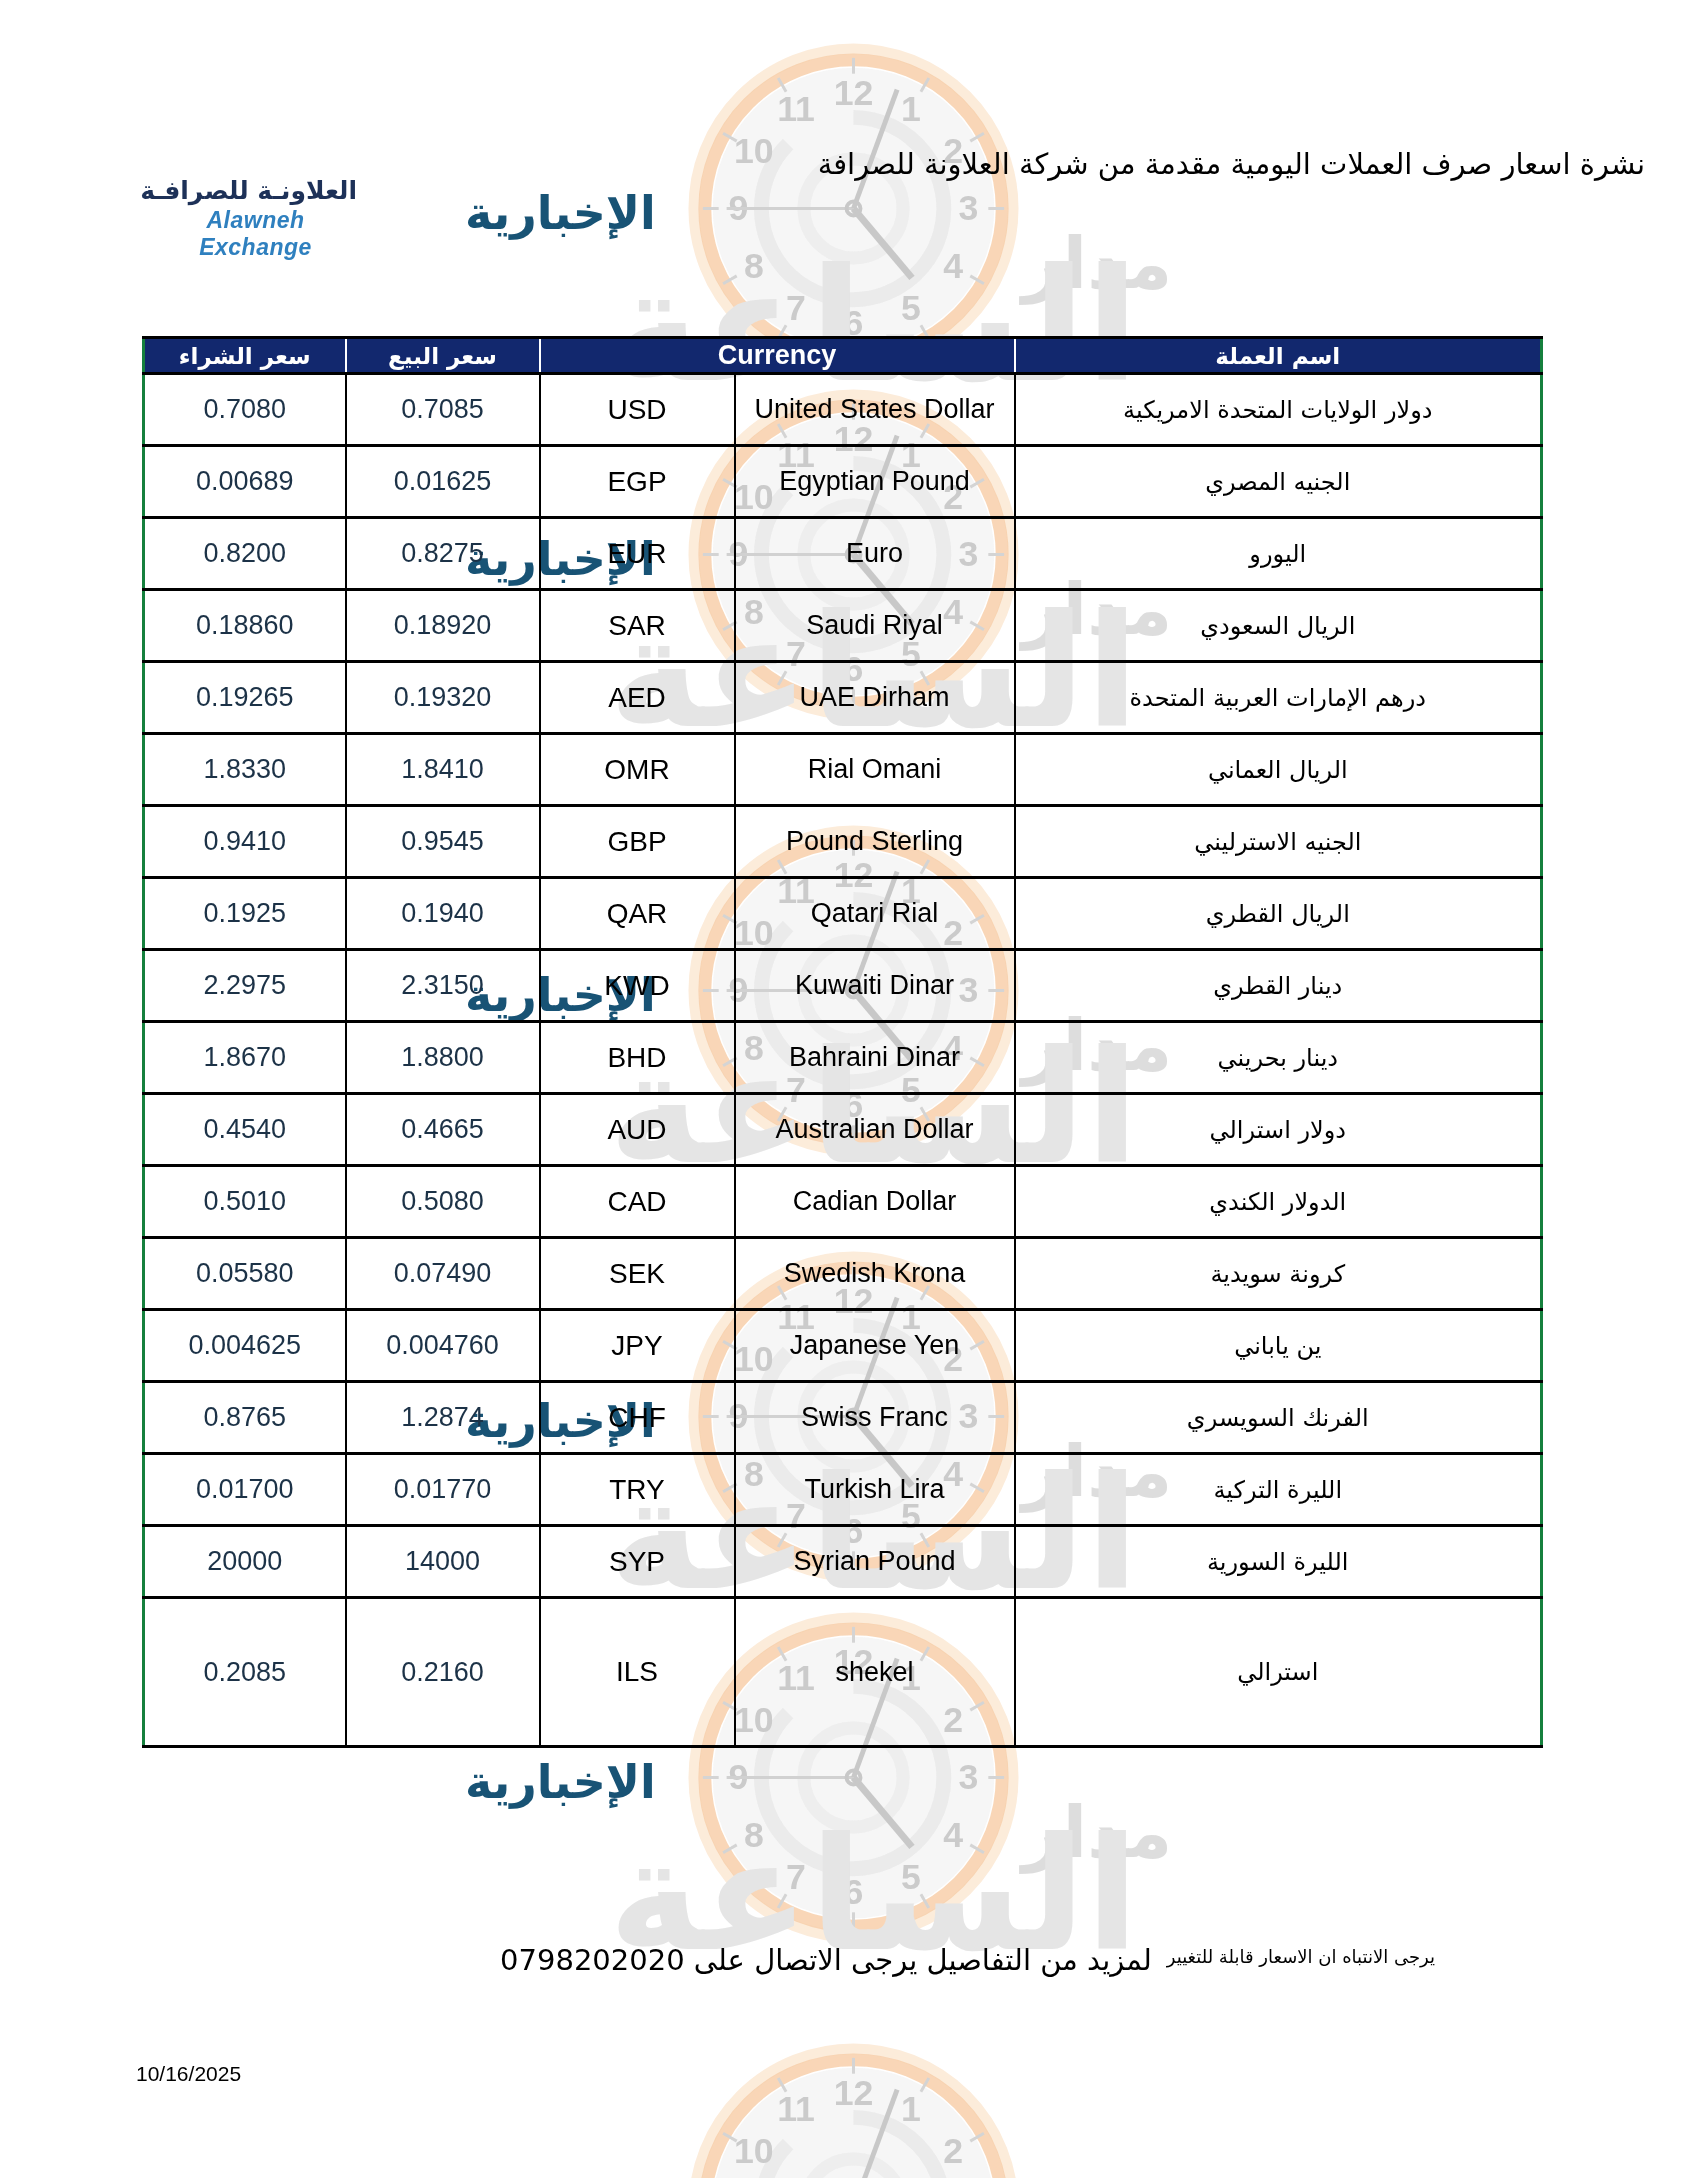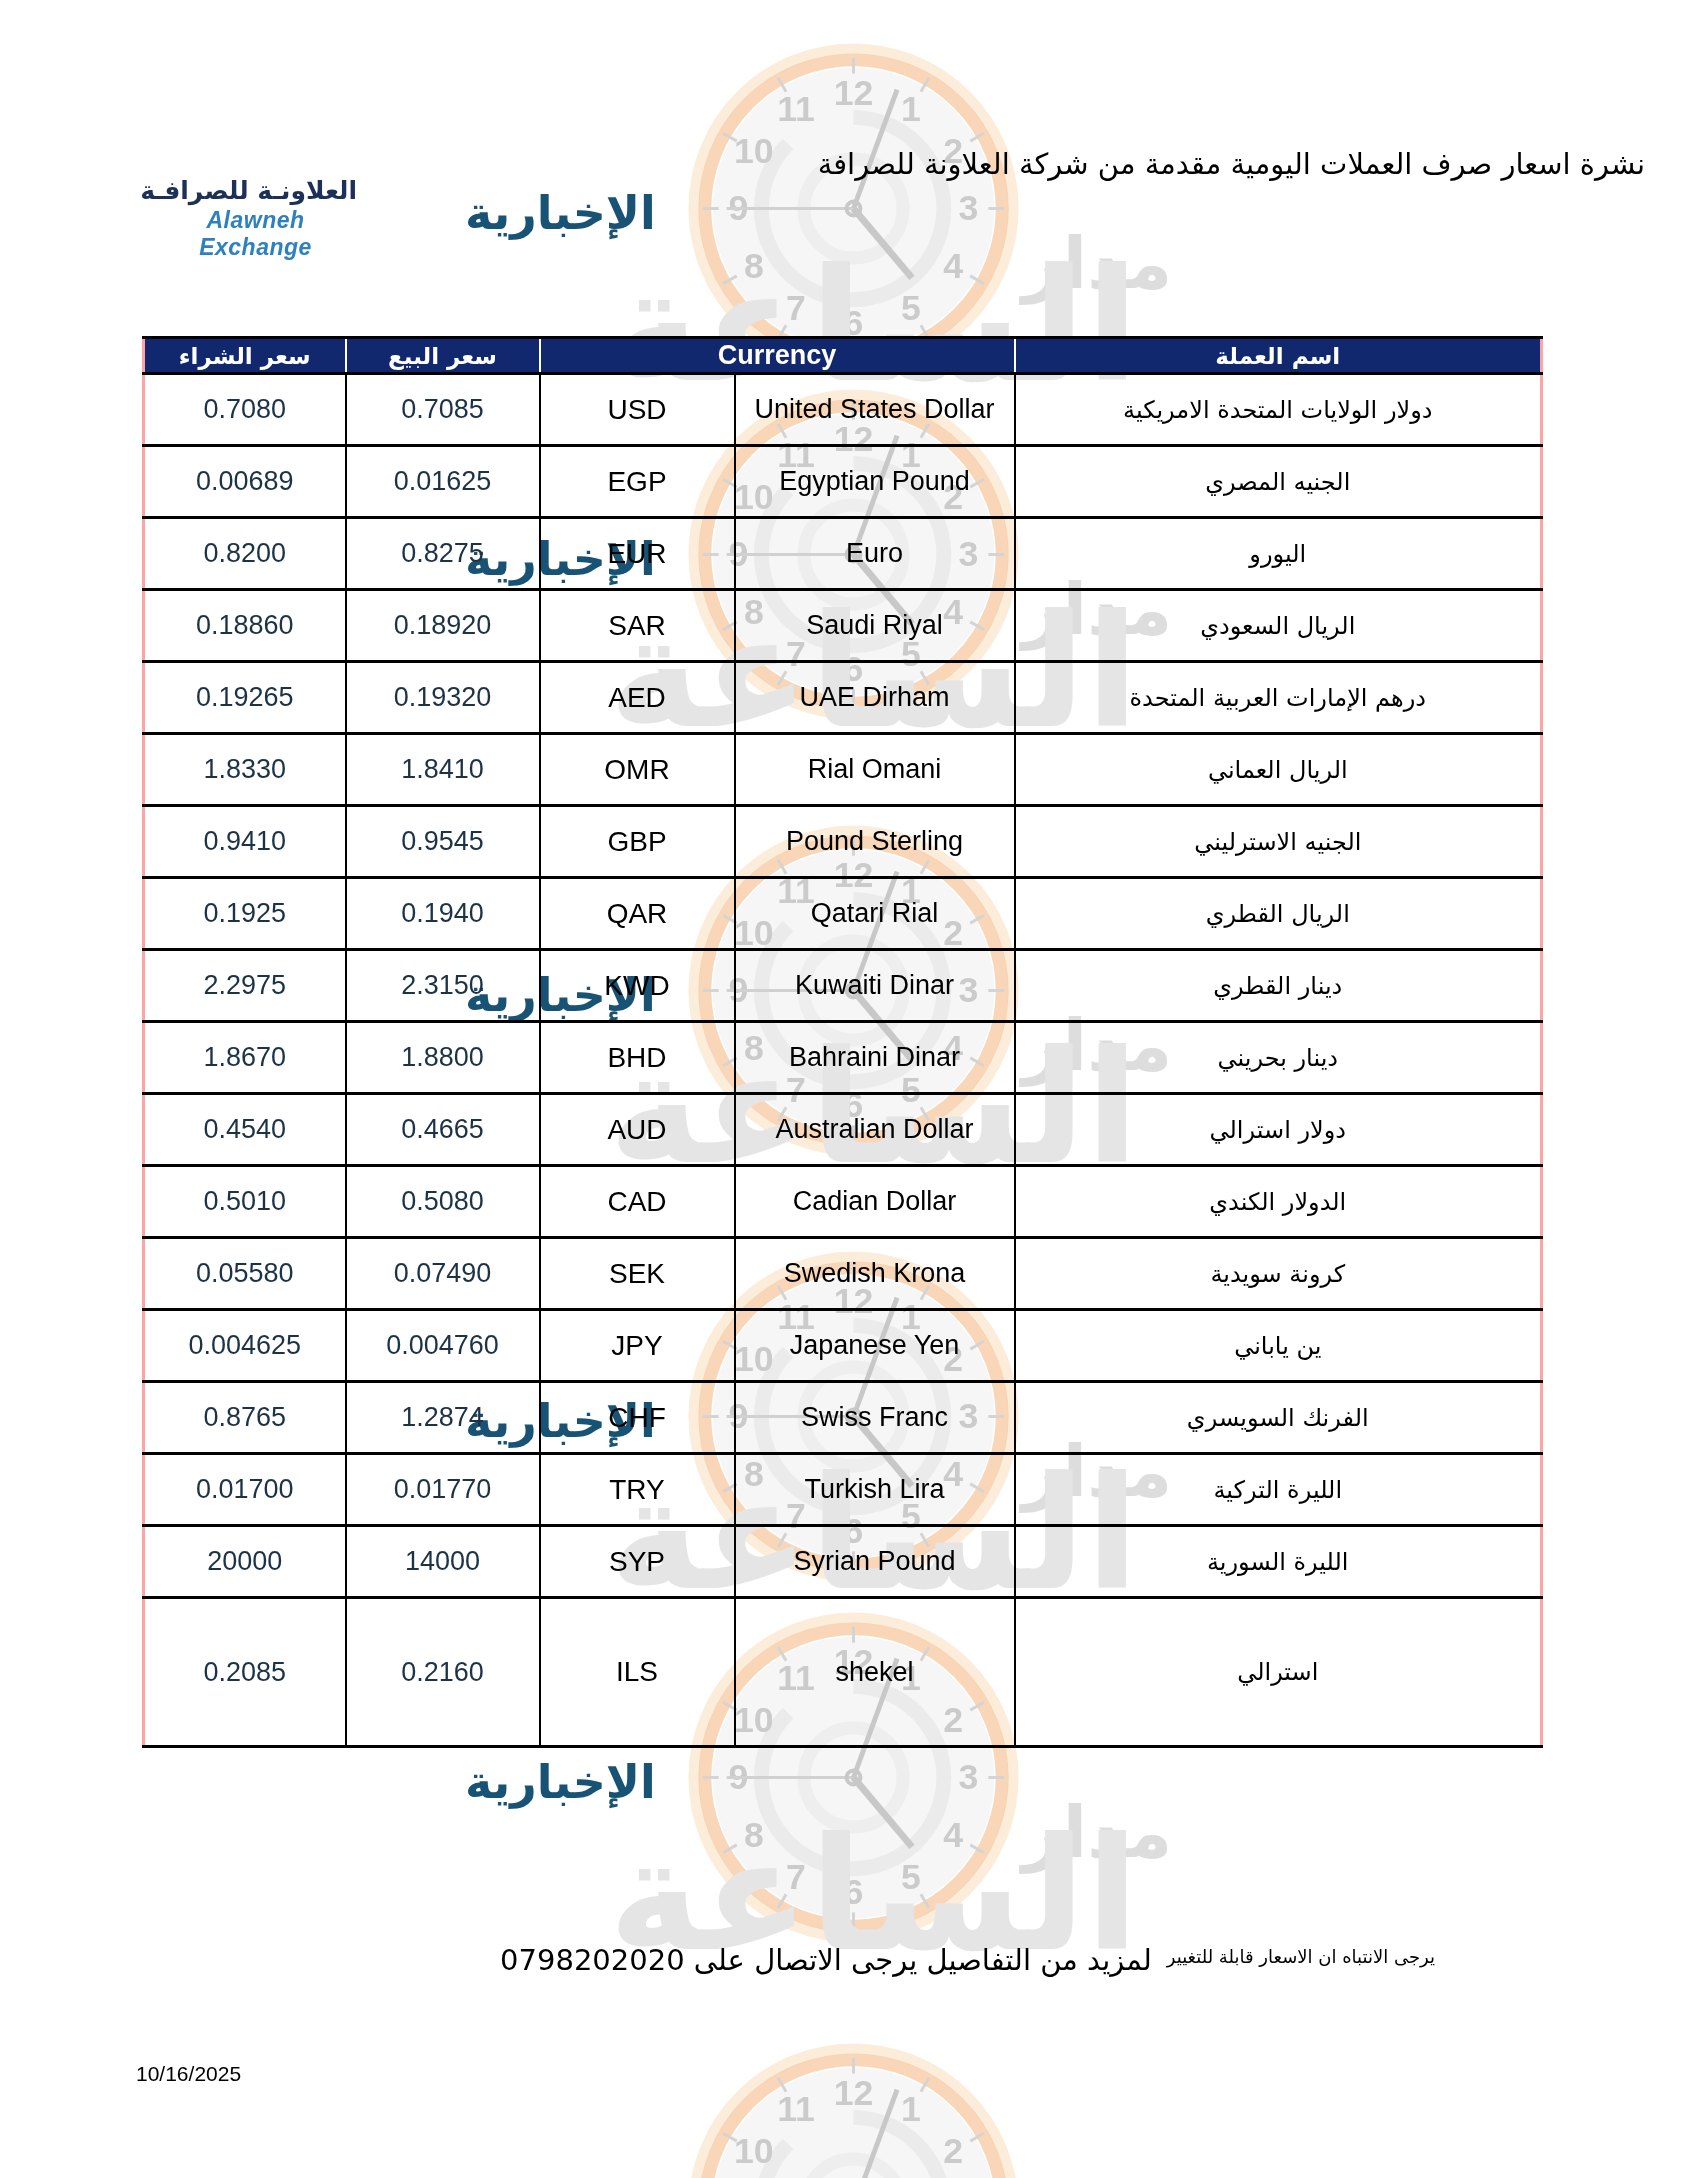--- a/index.html
+++ b/index.html
@@ -35,21 +35,21 @@
     background:#12286e; color:#ffffff; height:36px; font-weight:bold;
     border-left:2px solid #ffffff; border-right:2px solid #ffffff;
     border-top:3px solid #000; border-bottom:3px solid #000;
   }
   .h-buy, .h-sell, .h-name { font-size:23px; direction:rtl; font-family:"DejaVu Sans", sans-serif; }
   .h-cur { font-size:27px; font-family:"Liberation Sans", sans-serif; font-weight:600; }
   .rates-table td {
     border:2px solid #000; border-top:3px solid #000; border-bottom:3px solid #000;
     height:72px; text-align:center; vertical-align:middle; background:transparent;
   }
-  .rates-table { border:3px solid #fca5a5; }
+  .rates-table { border:3px solid #15803d; }
   tr.tall td { height:149px; }
   td.c-buy, td.c-sell { color:#1c3247; font-size:27px; font-family:"Liberation Sans", sans-serif; }
   td.c-code { color:#000; font-size:28px; font-family:"Liberation Sans", sans-serif; }
   td.c-name-en { color:#000; font-size:27px; font-family:"Liberation Sans", sans-serif; }
   td.c-name-ar { color:#000; font-size:24px; direction:rtl; font-family:"DejaVu Sans", sans-serif; }
 
   
   .contact { position:absolute; left:826px; top:1943px; transform:translateX(-50%); z-index:2;
              direction:rtl; font-size:29px; color:#000; white-space:nowrap; }
   .foot-date { position:absolute; left:136px; top:2062px; z-index:2;

